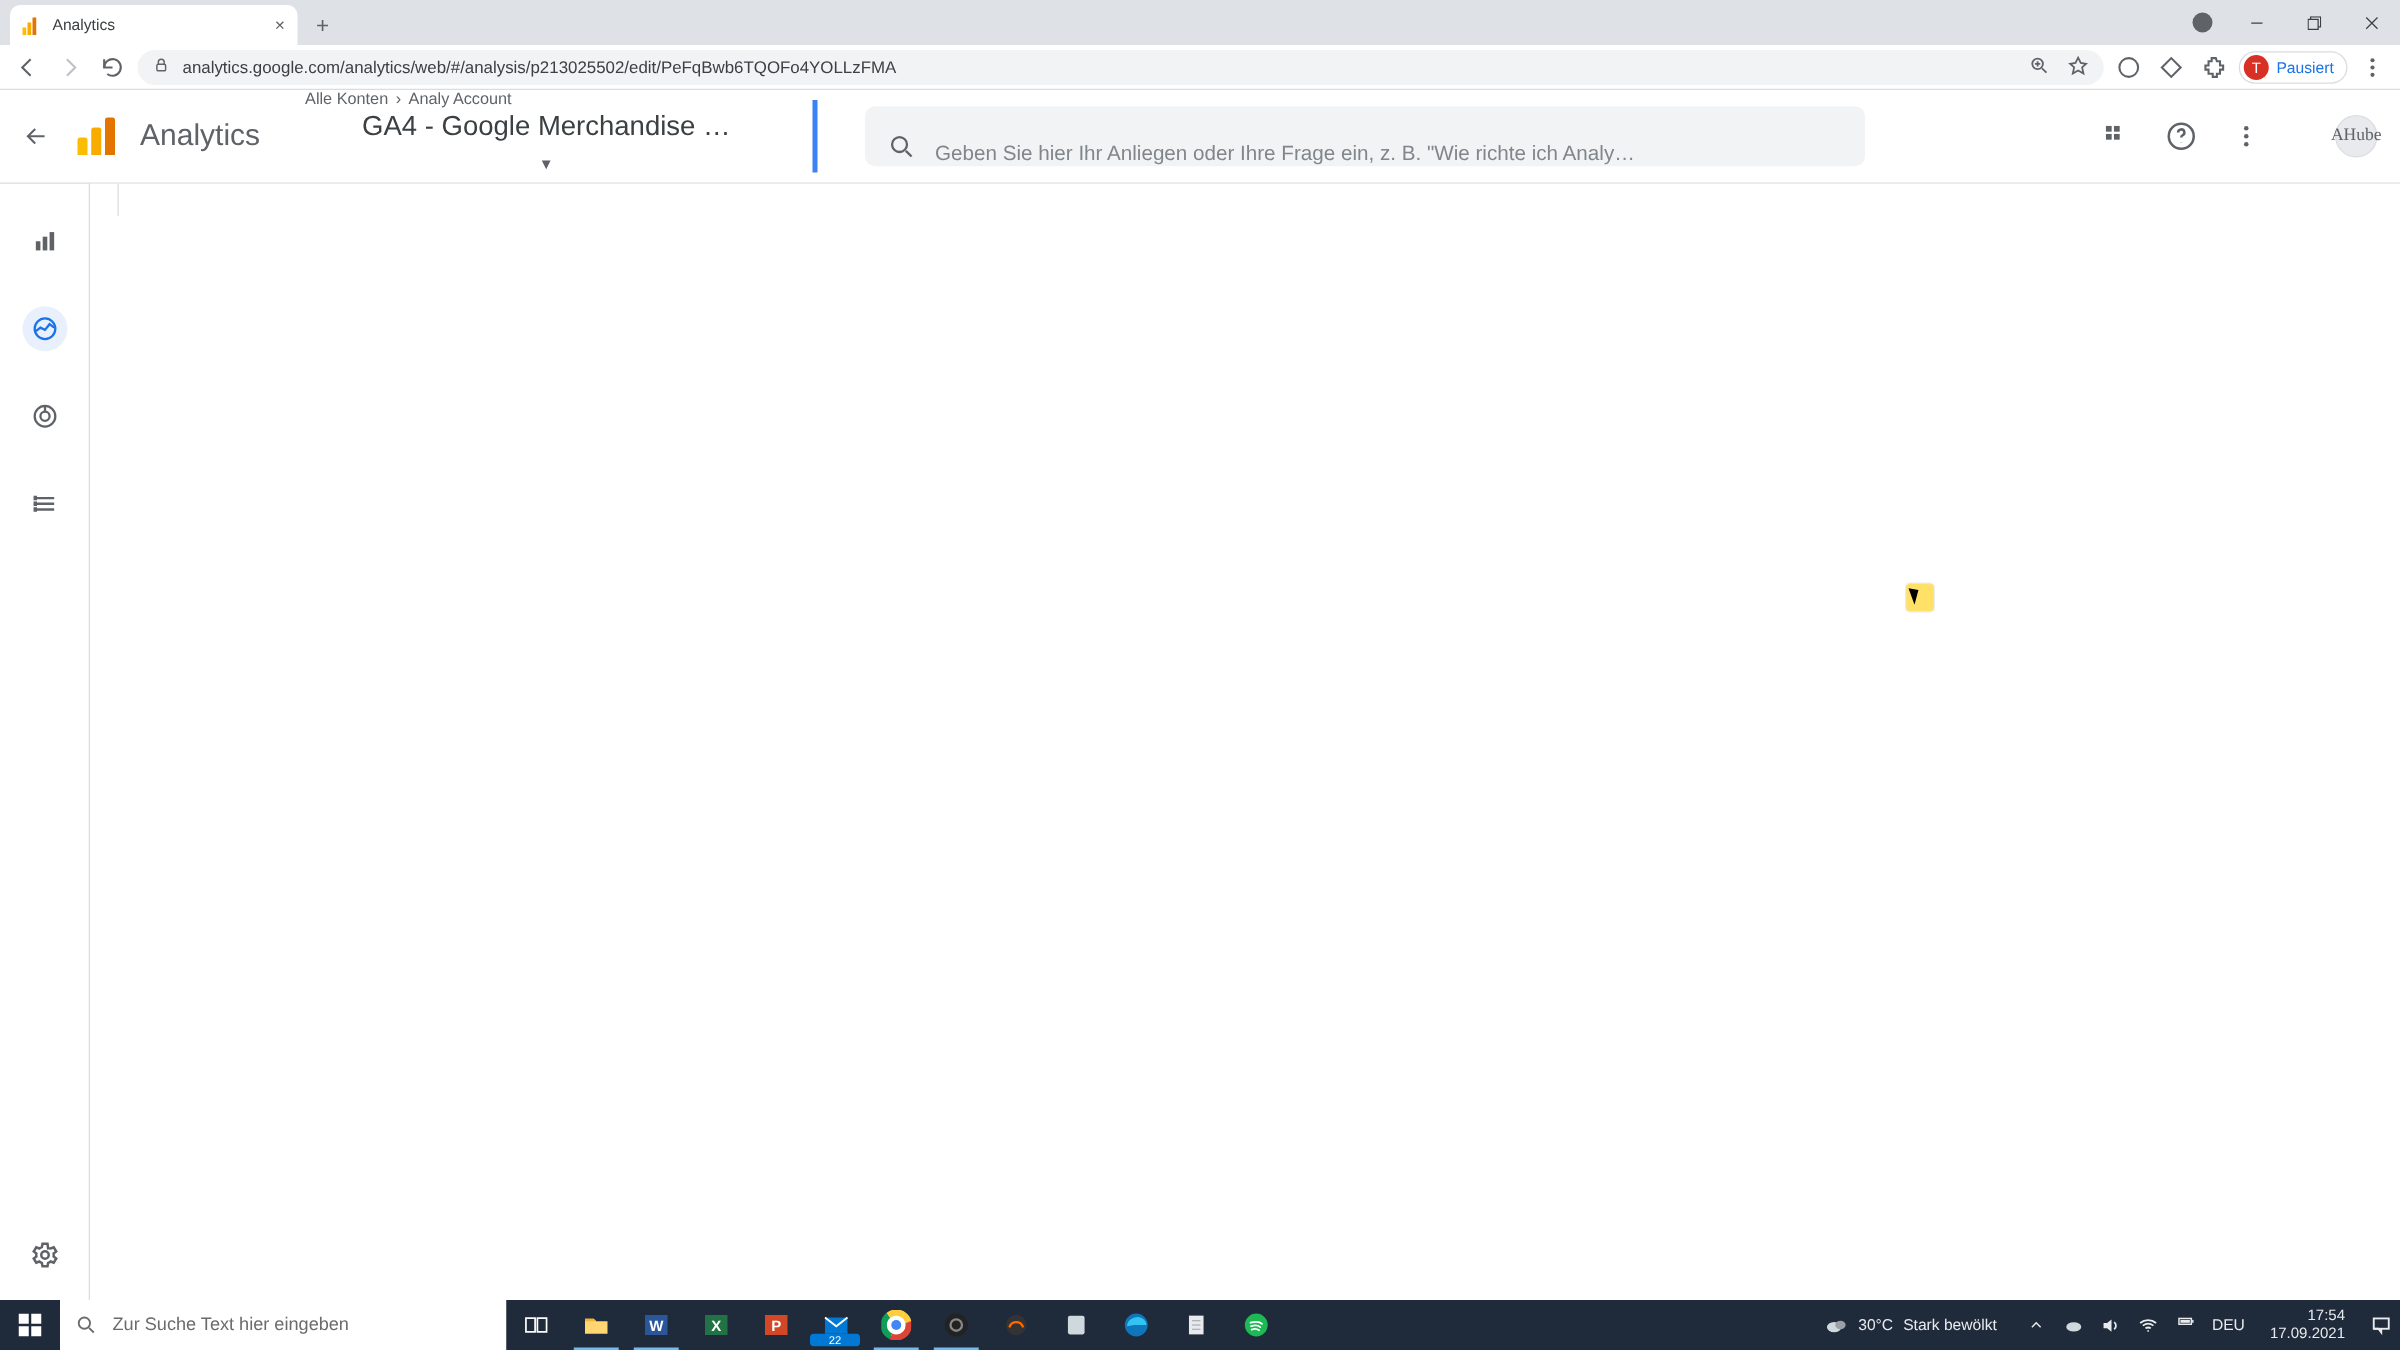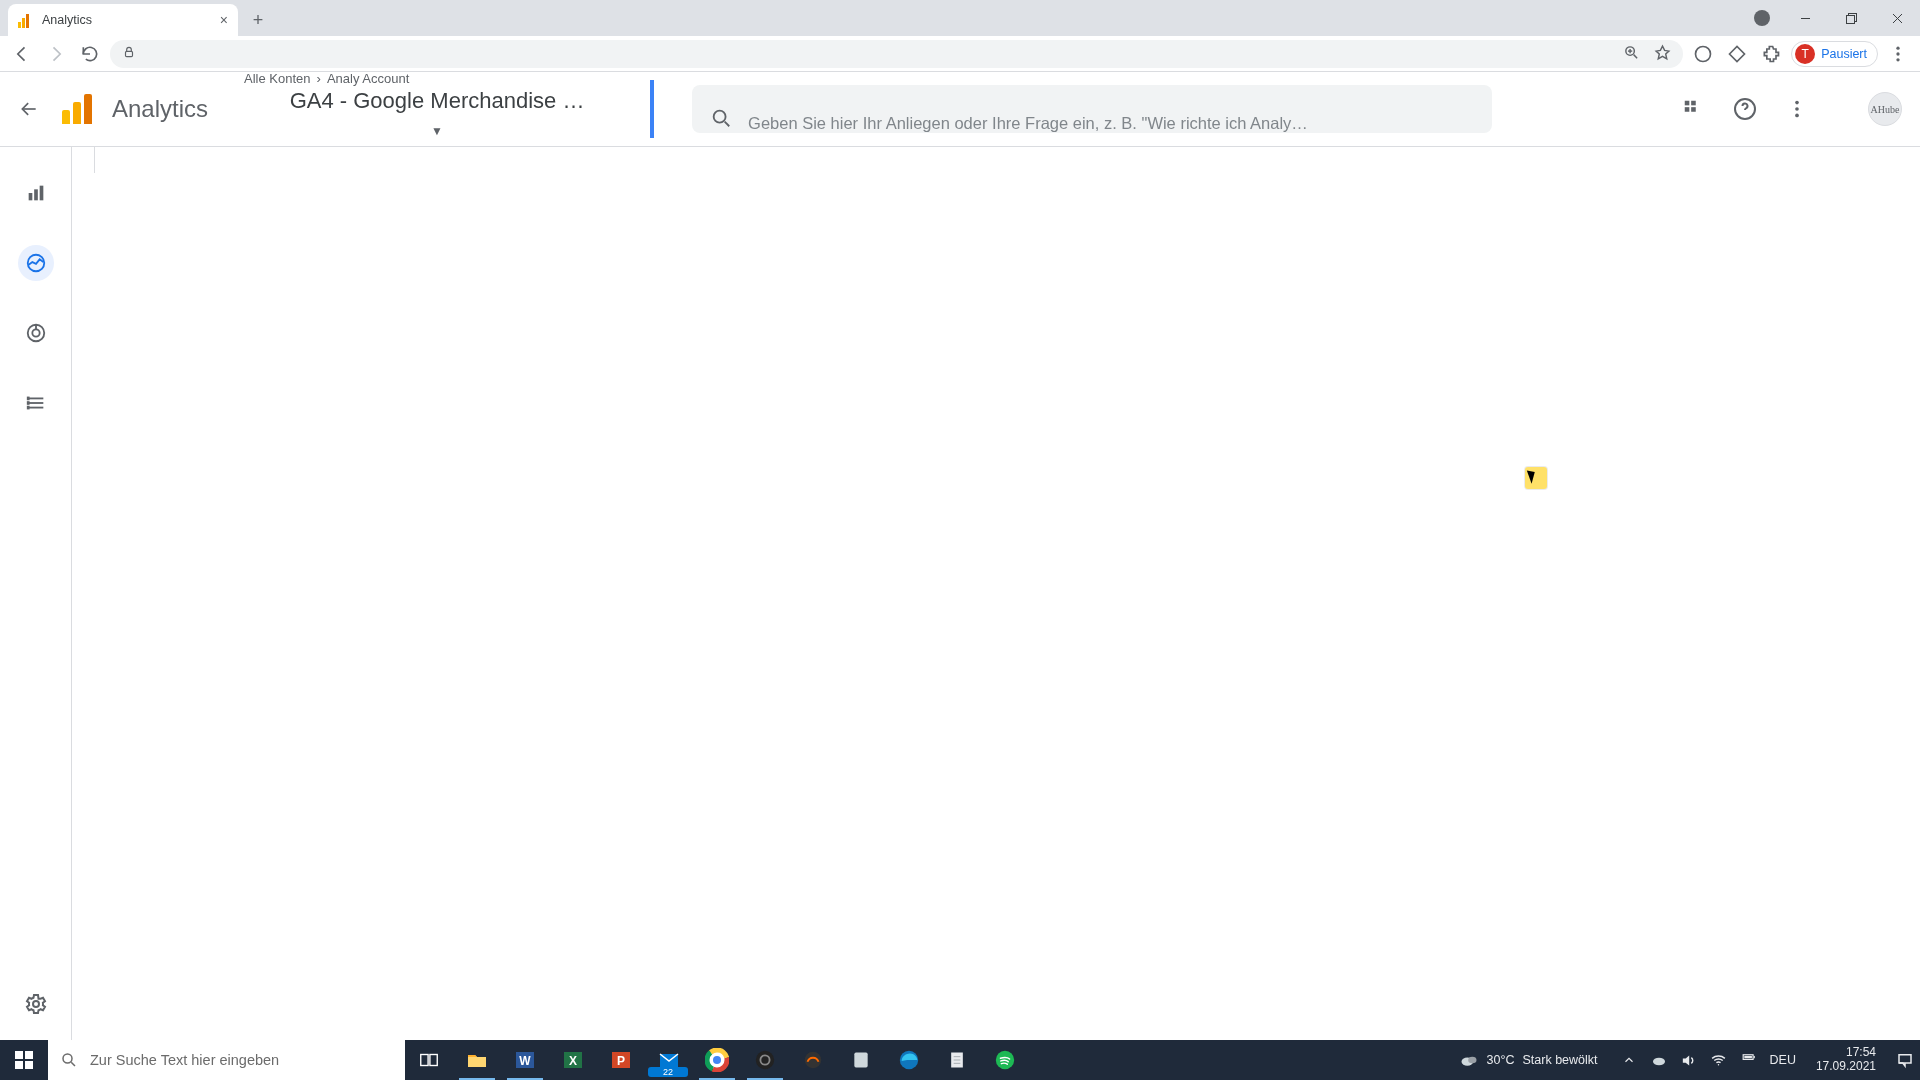--- a/index.html
+++ b/index.html
@@ -73,21 +73,21 @@
   .ga-search { flex:0 0 800px; margin-left:28px; height:48px; background:#f1f3f4; border-radius:8px;
     display:flex; align-items:flex-end; padding:0 18px; gap:16px; color:#5f6368; }
   .ga-search input { border:none; background:transparent; flex:1; font-size:16.5px; color:#3c4043;
     outline:none; }
   .ga-search input::placeholder { color:#80868b; }
 
   .ga-header-right { margin-left:auto; display:flex; align-items:center; gap:26px; color:#5f6368; }
   .hdr-icon { width:26px; height:26px; display:flex; align-items:center; justify-content:center; }
   .hdr-avatar { width:34px; height:34px; border-radius:50%; background:#e8eaed;
     display:flex; align-items:center; justify-content:center; border:1px solid #dadce0;
-    font-size:10px; color:#5f6368; font-family: cursive; margin-left: 32px; }
+    font-size:14px; color:#5f6368; font-family: cursive; margin-left: 32px; }
 
   .ga-body { flex:1; display:flex; }
   .ga-leftrail { width:72px; border-right:1px solid #dadce0; display:flex; flex-direction:column;
     align-items:center; padding-top:28px; gap:34px; position:relative; }
   .rail-btn { width:36px; height:36px; border-radius:50%; display:flex; align-items:center;
     justify-content:center; color:#5f6368; }
   .rail-btn.active { color:#1a73e8; }
   .rail-btn.active-bg { background:#e8f0fe; }
   .rail-settings { position:absolute; bottom:18px; }
 
@@ -182,20 +182,21 @@
       </svg>
   </div>
 
   <div class="omnibox">
     <span class="lock">
       <svg class="i" viewBox="0 0 24 24" style="width:14px;height:14px">
           <rect x="6" y="11" width="12" height="9" rx="2"></rect>
           <path d="M8 11V8a4 4 0 0 1 8 0v3"></path>
         </svg>
     </span>
+    <span>analytics.google.com/analytics/web/#/analysis/p213025502/edit/PeFqBwb6TQOFo4YOLLzFMA</span>
     <div class="omni-right" style="margin-left:auto">
       <span>
         <svg class="i" viewBox="0 0 24 24" style="width:17px;height:17px">
             <circle cx="10" cy="10" r="6"></circle>
             <line x1="15" y1="15" x2="20" y2="20"></line>
             <line x1="7" y1="10" x2="13" y2="10"></line>
             <line x1="10" y1="7" x2="10" y2="13"></line>
           </svg>
       </span>
       <span>

